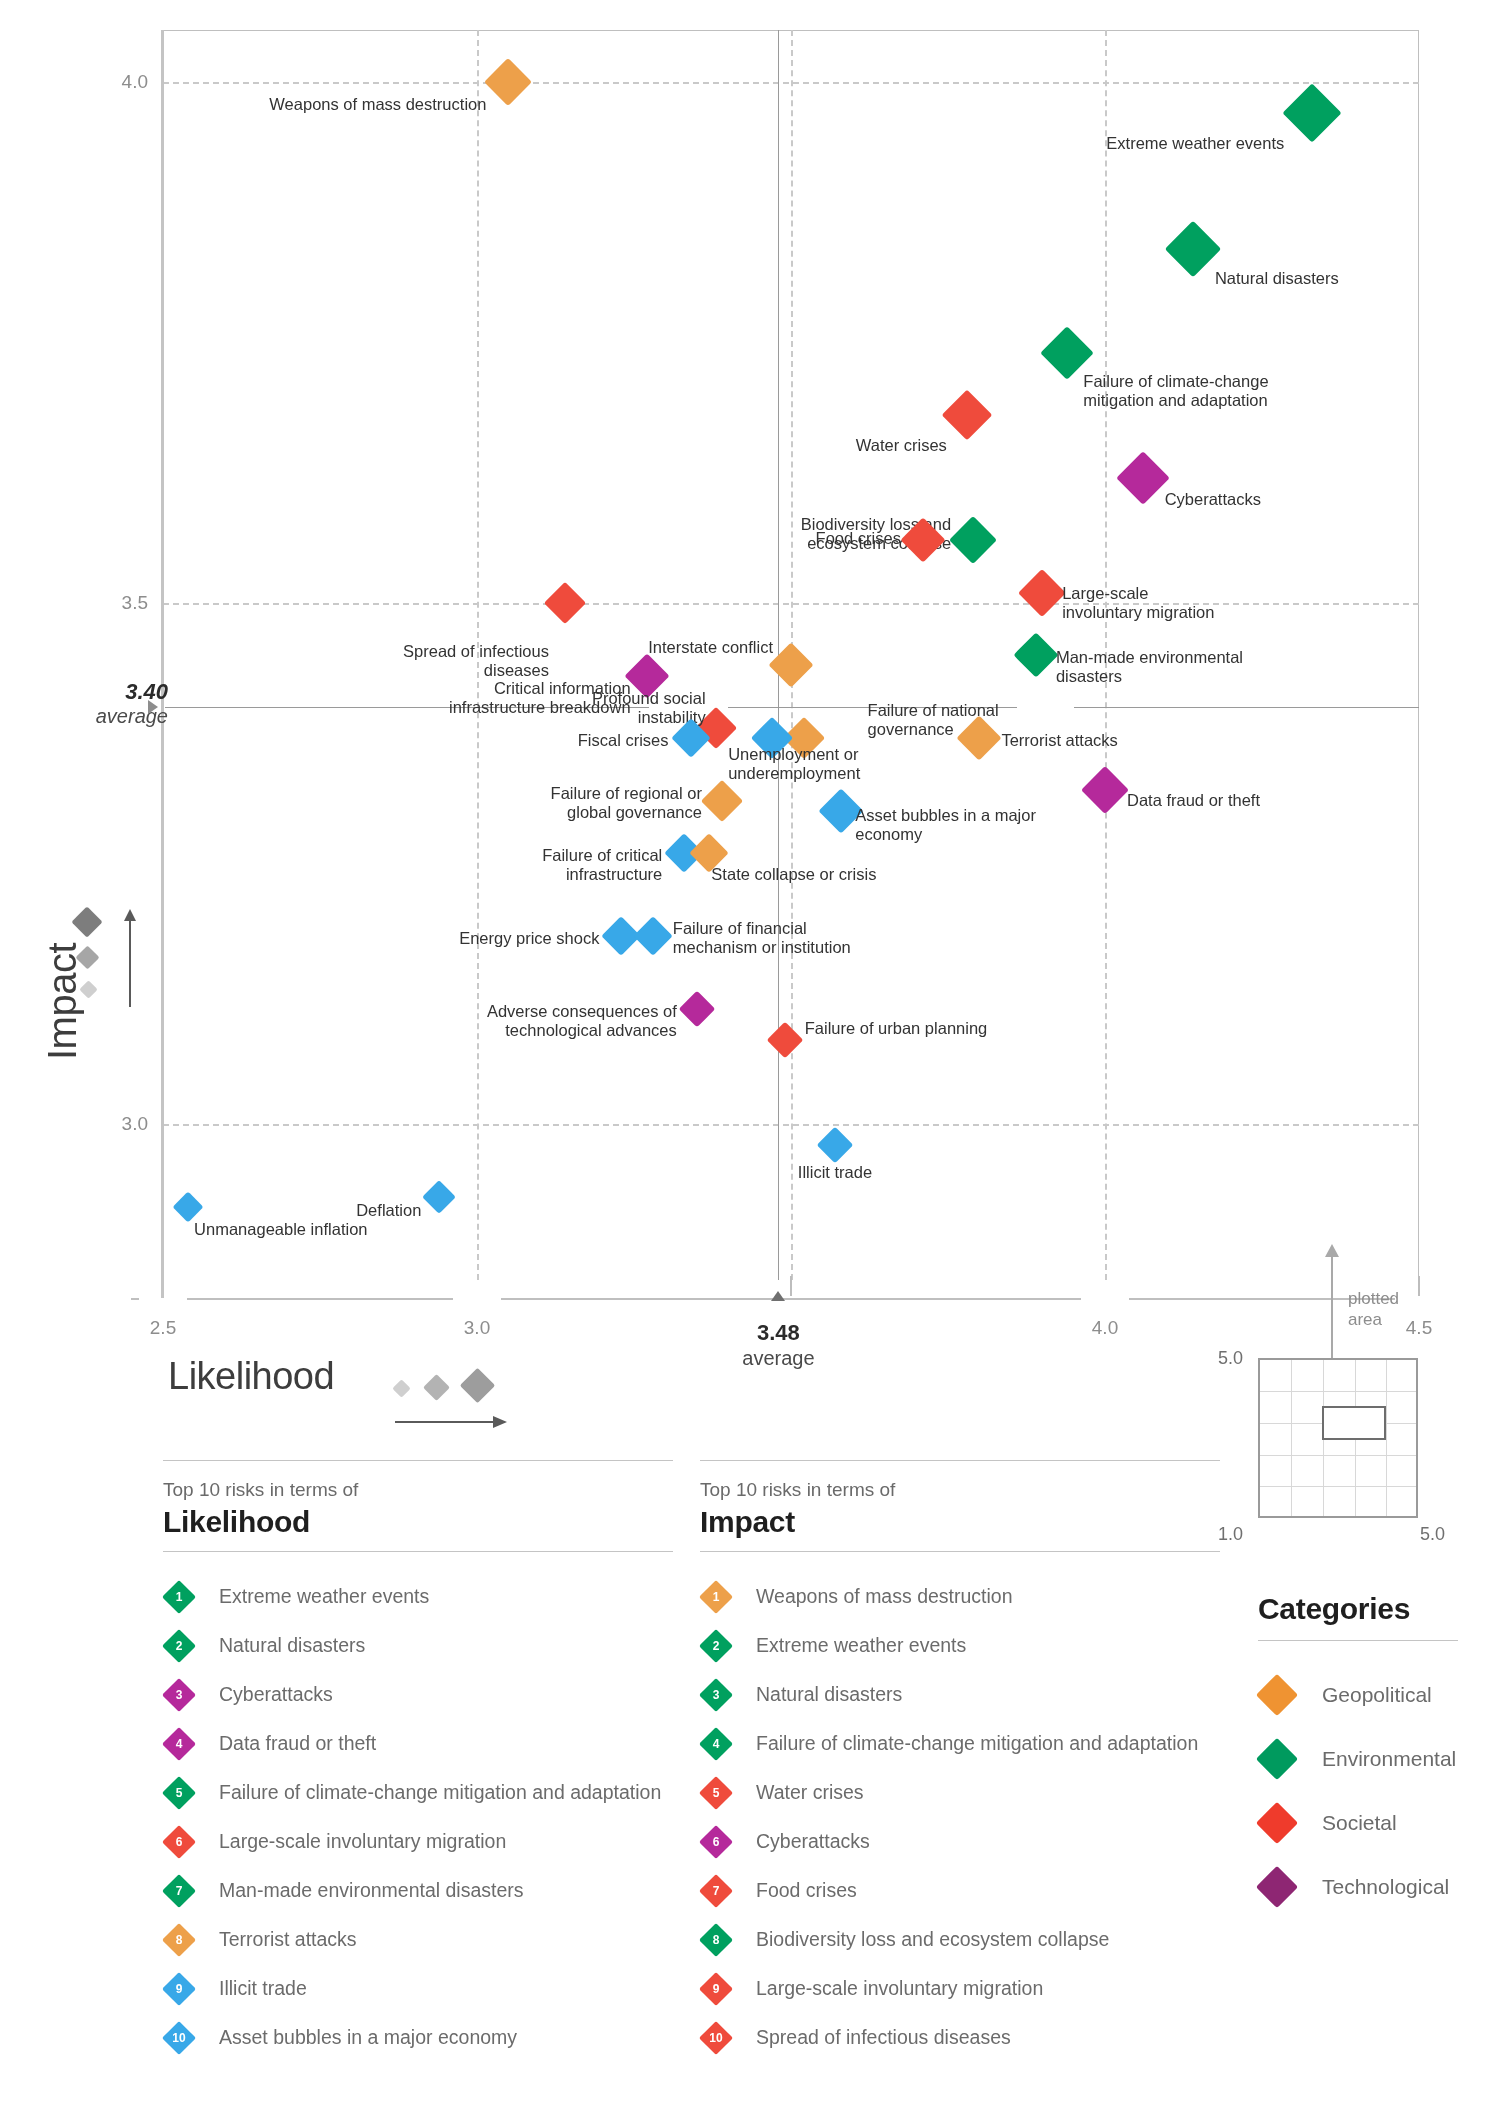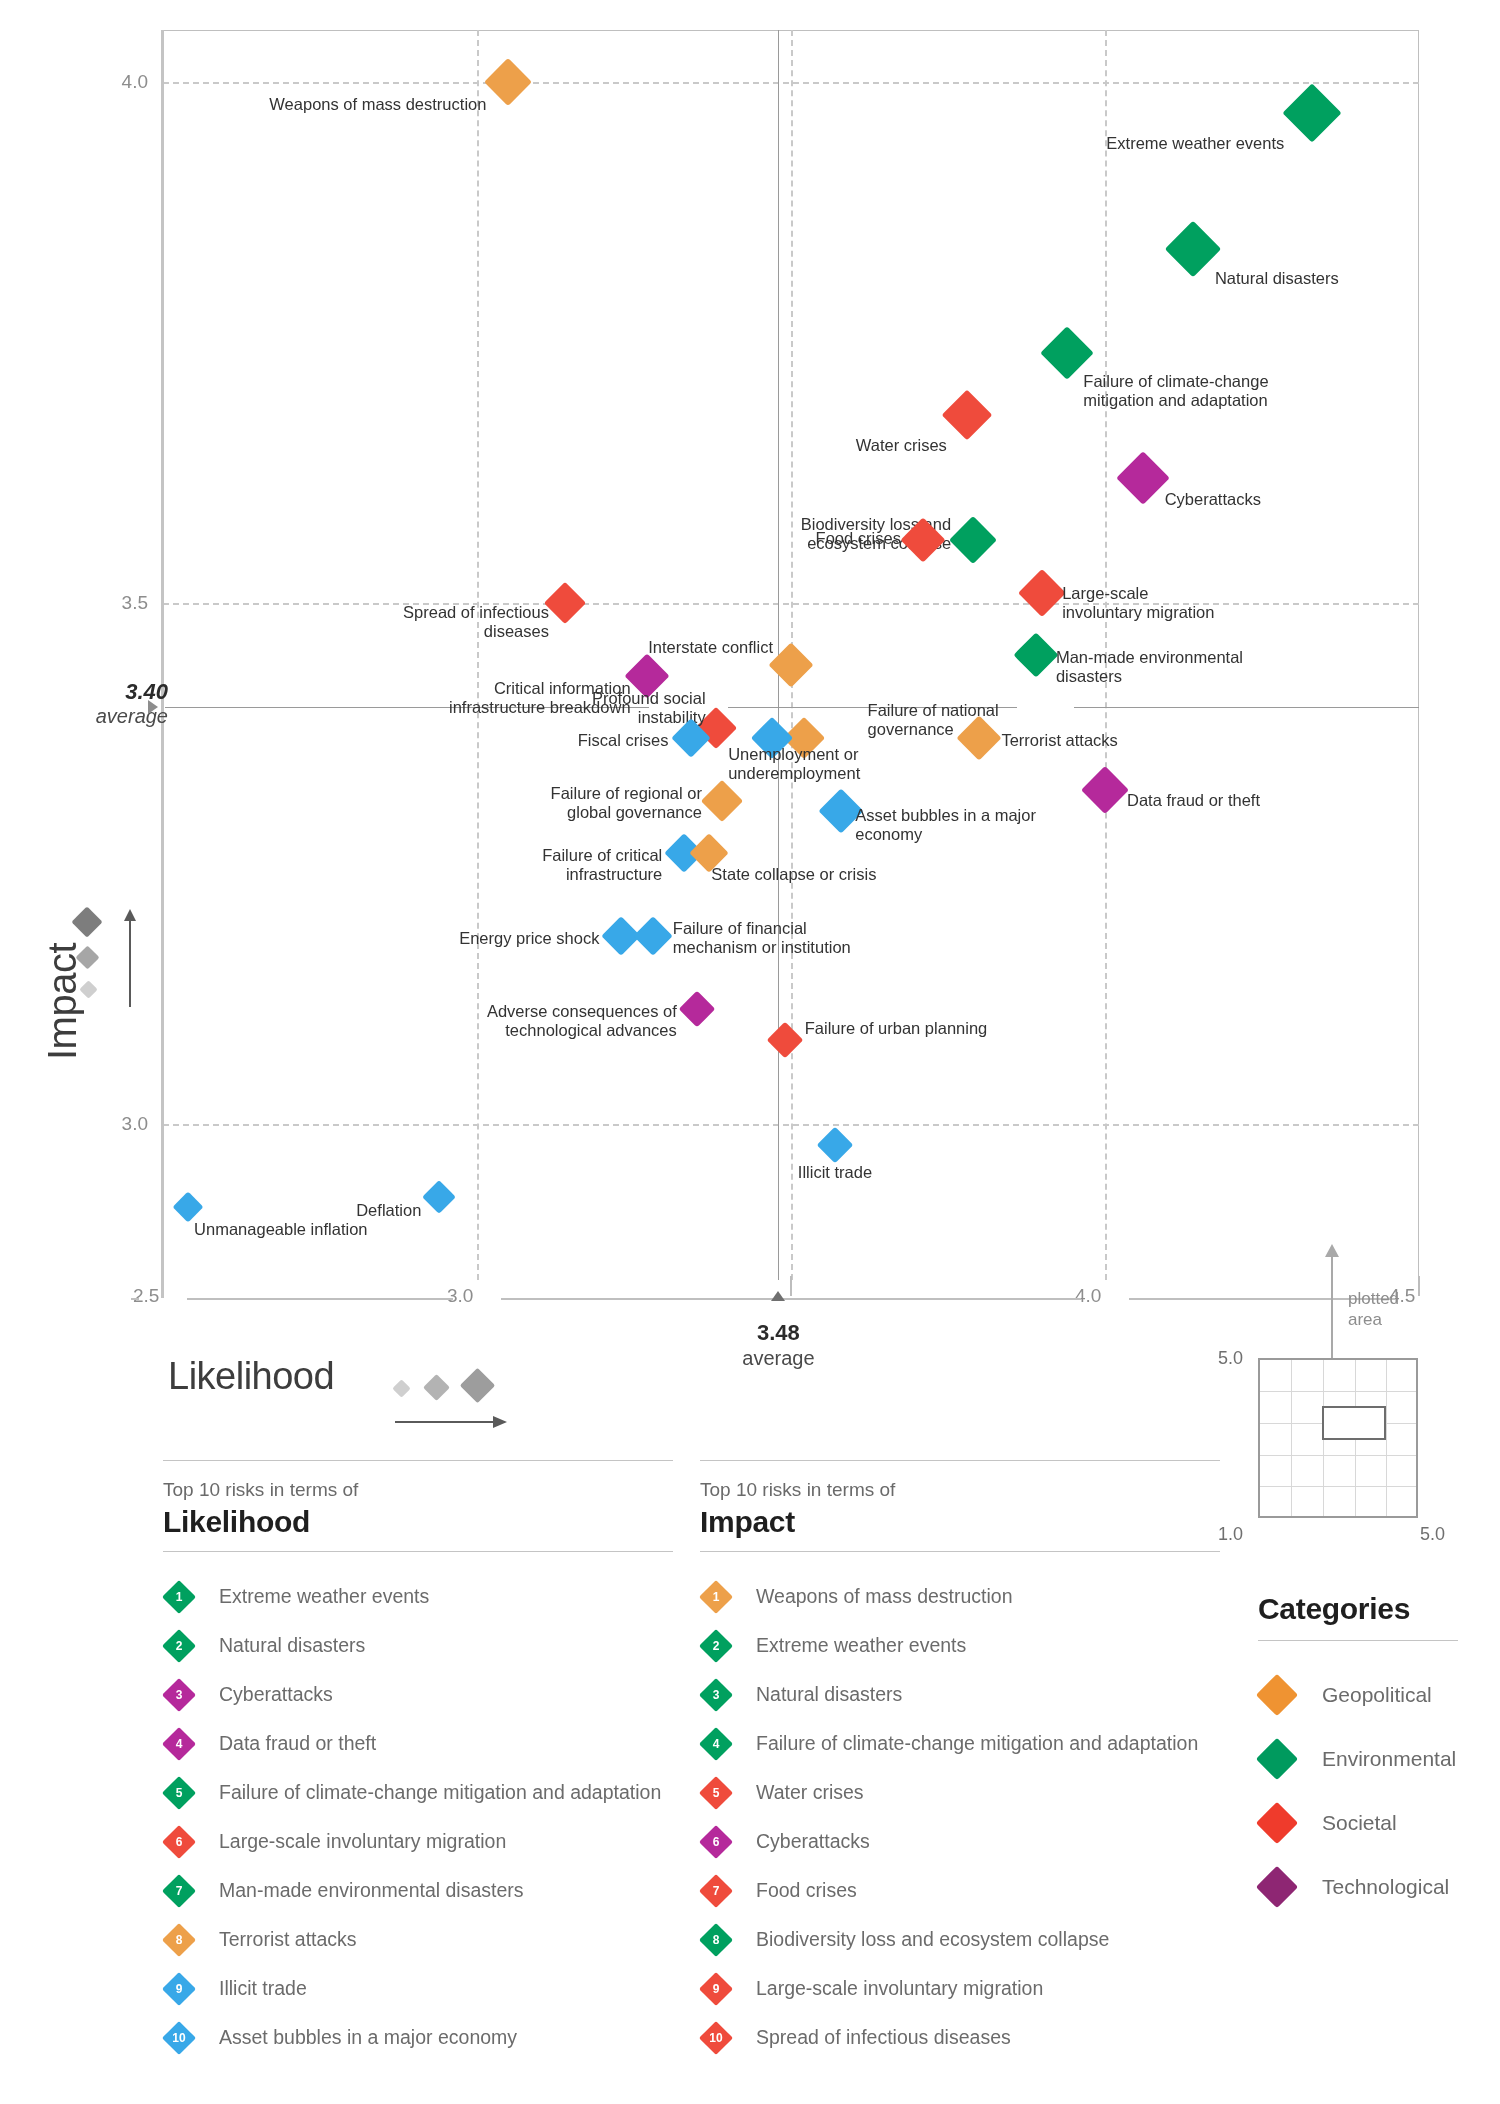--- a/index.html
+++ b/index.html
@@ -10,21 +10,21 @@
   #plot-frame{position:absolute;left:163px;top:30px;width:1256px;height:1250px;border:1px solid #bfbfbf;border-bottom:none;box-sizing:border-box;}
 
   .gridv{position:absolute;top:30px;height:1250px;border-left:2px dashed #c9c9c9;}
   .gridh{position:absolute;left:163px;width:1256px;border-top:2px dashed #c9c9c9;}
 
   .avg-line-v{position:absolute;top:30px;height:1250px;border-left:1.5px solid #9a9a9a;}
   .avg-line-h{position:absolute;border-top:1.5px solid #9a9a9a;}
 
   .axis-base{position:absolute;background:#bfbfbf;height:2px;}
   .ytick{position:absolute;font-size:19px;color:#8d8d8d;text-align:right;width:60px;}
-  .xtick{position:absolute;font-size:19px;color:#8d8d8d;width:60px;}
+  .xtick{position:absolute;font-size:19px;color:#8d8d8d;text-align:center;width:60px;margin-top:32px;}
 
   
   .pt{position:absolute;transform:translate(-50%,-50%) rotate(45deg);border-radius:3px;}
   .lbl{position:absolute;font-size:16.5px;line-height:19px;color:#333;white-space:pre;}
   .lbl.r{text-align:right;}
   .lbl.c{text-align:center;}
 
   
   .avg-impact-box{position:absolute;text-align:right;width:150px;}
   .avg-impact-box .big{font-size:22px;font-weight:bold;color:#2b2b2b;line-height:25px;}
@@ -99,21 +99,21 @@
       <div class="lbl" style="left: 1164.68px; top: 490.417px;">Cyberattacks</div>
       <div class="pt" title="Biodiversity loss and ecosystem collapse" style="left: 973.12px; top: 540.417px; width: 34px; height: 34px; background: rgb(0, 160, 95);"></div>
       <div class="lbl r" style="right: 548.88px; top: 515.417px;">Biodiversity loss and
 ecosystem collapse</div>
       <div class="pt" title="Food crises" style="left: 922.88px; top: 540.417px; width: 32px; height: 32px; background: rgb(239, 75, 60);"></div>
       <div class="lbl r" style="right: 599.12px; top: 528.917px;">Food crises</div>
       <div class="pt" title="Large-scale involuntary migration" style="left: 1042.2px; top: 592.5px; width: 34px; height: 34px; background: rgb(239, 75, 60);"></div>
       <div class="lbl" style="left: 1062.2px; top: 583.5px;">Large-scale
 involuntary migration</div>
       <div class="pt" title="Spread of infectious diseases" style="left: 564.92px; top: 602.917px; width: 30px; height: 30px; background: rgb(239, 75, 60);"></div>
-      <div class="lbl r" style="right: 951.08px; top: 603px;">Spread of infectious
+      <div class="lbl r" style="right: 951.08px; top: 642px;">Spread of infectious
 diseases</div>
       <div class="pt" title="Man-made environmental disasters" style="left: 1035.92px; top: 655px; width: 32px; height: 32px; background: rgb(0, 160, 95);"></div>
       <div class="lbl" style="left: 1055.92px; top: 648px;">Man-made environmental
 disasters</div>
       <div class="pt" title="Interstate conflict" style="left: 791px; top: 665.417px; width: 32px; height: 32px; background: rgb(237, 160, 74);"></div>
       <div class="lbl r" style="right: 727px; top: 637.917px;">Interstate conflict</div>
       <div class="pt" title="Critical information infrastructure breakdown" style="left: 646.56px; top: 675.833px; width: 32px; height: 32px; background: rgb(181, 41, 155);"></div>
       <div class="lbl r" style="right: 869.44px; top: 678.833px;">Critical information
 infrastructure breakdown</div>
       <div class="pt" title="Profound social instability" style="left: 715.64px; top: 727.917px; width: 30px; height: 30px; background: rgb(239, 75, 60);"></div>

